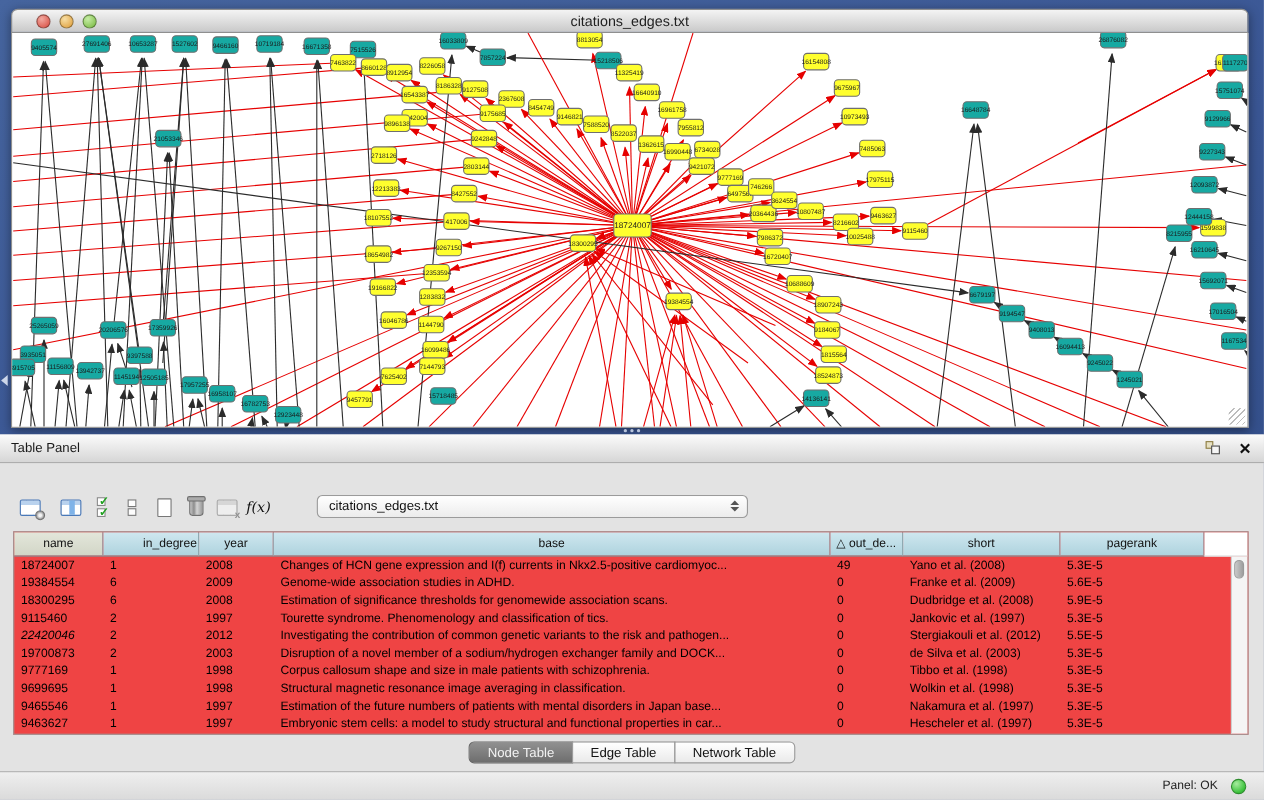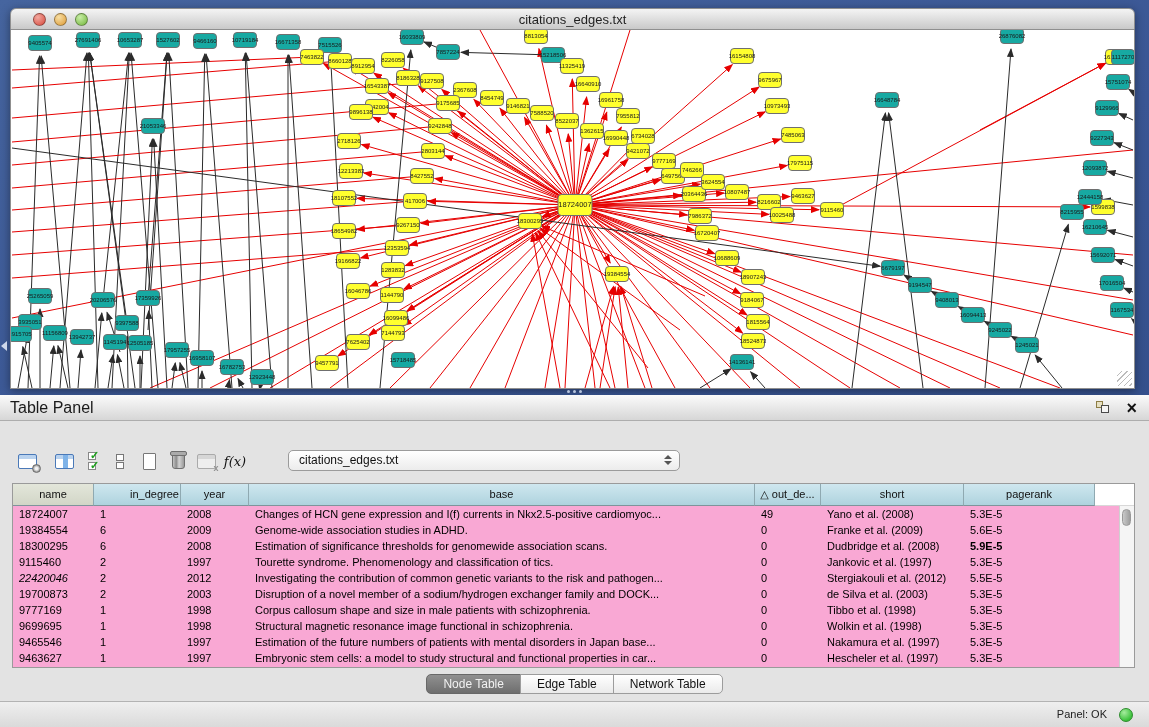--- a/index.html
+++ b/index.html
@@ -25,21 +25,21 @@
     background:repeating-linear-gradient(135deg, transparent 0 3px, #bcbcbc 3px 4px); }
 
   .collapse-arrow { position:absolute; left:1px; top:341px; width:0; height:0;
     border-top:5px solid transparent; border-bottom:5px solid transparent; border-right:6px solid #cdd7ea; }
   .divider-dots { position:absolute; left:567px; top:390px; display:flex; gap:3px; }
   .divider-dots span { width:3px; height:3px; border-radius:50%; background:#b7c4dc; }
 
   
   .table-panel { position:absolute; left:0; top:395px; width:1149px; height:332px; background:#e3e3e3; }
   .panel-header { position:relative; height:26px; background:linear-gradient(#fbfbfb,#d6d6d6); border-bottom:1px solid #adadad; }
-  .panel-title { position:absolute; left:10px; line-height:25px; font-size:16px; color:#1a1a1a; }
+  .panel-title { position:absolute; left:10px; line-height:25px; font-size:12px; color:#1a1a1a; }
   .float-btn { position:absolute; right:38px; top:6px; width:15px; height:14px; }
   .float-btn .back  { position:absolute; left:0; top:0; width:7px; height:7px; border:1px solid #8d7d45; background:#e6e0c2; }
   .float-btn .front { position:absolute; left:5px; top:4px; width:8px; height:8px; border:1px solid #4a4a4a; background:#f5f5f5; }
   .close-btn { position:absolute; right:12px; top:1px; font-size:18px; font-weight:bold; color:#111; line-height:24px; }
 
   .tb { position:absolute; top:53px; width:26px; height:26px; display:flex; align-items:center; justify-content:center; }
   .icon-table { width:19px; height:15px; border:1px solid #4a79b8; border-radius:2px; position:relative;
     background:linear-gradient(#b9d2ee 0 4px, #ffffff 4px),
                repeating-linear-gradient(90deg, transparent 0 5px, rgba(120,155,200,.8) 5px 6px); }
   .icon-table.disabled { border-color:#aaaaaa;
@@ -60,21 +60,21 @@
   .fx { font-family:"DejaVu Serif", serif; font-style:italic; font-size:13px; color:#111; }
 
   .combo { position:absolute; left:288px; top:55px; width:392px; height:21px; border:1px solid #9b9b9b; border-radius:5px;
     background:linear-gradient(#ffffff,#ececec); }
   .combo-text { position:absolute; left:10px; line-height:19px; font-size:12px; color:#111; }
   .combo-arrows { position:absolute; right:7px; top:4px; }
   .combo-arrows i { display:block; width:0; height:0; border-left:4px solid transparent; border-right:4px solid transparent; }
   .combo-arrows .up { border-bottom:4px solid #555; margin-bottom:2px; }
   .combo-arrows .dn { border-top:4px solid #555; }
 
-  .table-wrap { position:absolute; left:12px; top:88px; width:1123px; height:185px; background:#f9a8d4; border:1px solid #9a9a9a; }
+  .table-wrap { position:absolute; left:12px; top:88px; width:1123px; height:185px; background:#ef4444; border:1px solid #9a9a9a; }
   .thead { display:flex; height:22px; }
   .th { font-size:11px; text-align:center; line-height:21px; color:#111;
     background:linear-gradient(#cfe7ef,#aed3de); border-right:1px solid #8fa9b1; border-bottom:1px solid #7f949b;
     white-space:nowrap; overflow:hidden; flex:none; }
   .th.first { background:linear-gradient(#e3e6da,#d2d6c7); }
   .th-fill { flex:1; background:#fff; border-bottom:1px solid #d8d8d8; }
   .tbody { position:absolute; left:0; top:22px; right:15px; bottom:0; overflow:hidden; }
   .tr { display:flex; height:16px; }
   .td { font-size:11px; line-height:16px; padding-left:6px; color:#000; white-space:nowrap; overflow:hidden; flex:none; }
   .vscroll { position:absolute; right:0; top:22px; bottom:0; width:15px; background:#f5f5f5; border-left:1px solid #cfcfcf; }
@@ -627,21 +627,21 @@
           <div class="td" style="width: 143px;">Franke et al. (2009)</div>
           <div class="td" style="width: 131px;">5.6E-5</div>
         </div>
         <div class="tr">
           <div class="td" style="width: 81px;">18300295</div>
           <div class="td" style="width: 87px;">6</div>
           <div class="td" style="width: 68px;">2008</div>
           <div class="td" style="width: 506px;">Estimation of significance thresholds for genomewide association scans.</div>
           <div class="td" style="width: 66px;">0</div>
           <div class="td" style="width: 143px;">Dudbridge et al. (2008)</div>
-          <div class="td" style="width: 131px; font-weight: bold;">5.9E-5</div>
+          <div class="td" style="width: 131px;">5.9E-5</div>
         </div>
         <div class="tr">
           <div class="td" style="width: 81px;">9115460</div>
           <div class="td" style="width: 87px;">2</div>
           <div class="td" style="width: 68px;">1997</div>
           <div class="td" style="width: 506px;">Tourette syndrome. Phenomenology and classification of tics.</div>
           <div class="td" style="width: 66px;">0</div>
           <div class="td" style="width: 143px;">Jankovic et al. (1997)</div>
           <div class="td" style="width: 131px;">5.3E-5</div>
         </div>
@@ -669,21 +669,21 @@
           <div class="td" style="width: 68px;">1998</div>
           <div class="td" style="width: 506px;">Corpus callosum shape and size in male patients with schizophrenia.</div>
           <div class="td" style="width: 66px;">0</div>
           <div class="td" style="width: 143px;">Tibbo et al. (1998)</div>
           <div class="td" style="width: 131px;">5.3E-5</div>
         </div>
         <div class="tr">
           <div class="td" style="width: 81px;">9699695</div>
           <div class="td" style="width: 87px;">1</div>
           <div class="td" style="width: 68px;">1998</div>
-          <div class="td" style="width: 506px;">Structural magnetic resonance image functional in schizophrenia.</div>
+          <div class="td" style="width: 506px;">Structural magnetic resonance image averaging in classification.</div>
           <div class="td" style="width: 66px;">0</div>
           <div class="td" style="width: 143px;">Wolkin et al. (1998)</div>
           <div class="td" style="width: 131px;">5.3E-5</div>
         </div>
         <div class="tr">
           <div class="td" style="width: 81px;">9465546</div>
           <div class="td" style="width: 87px;">1</div>
           <div class="td" style="width: 68px;">1997</div>
           <div class="td" style="width: 506px;">Estimation of the future numbers of patients with mental disorders in Japan base...</div>
           <div class="td" style="width: 66px;">0</div>

